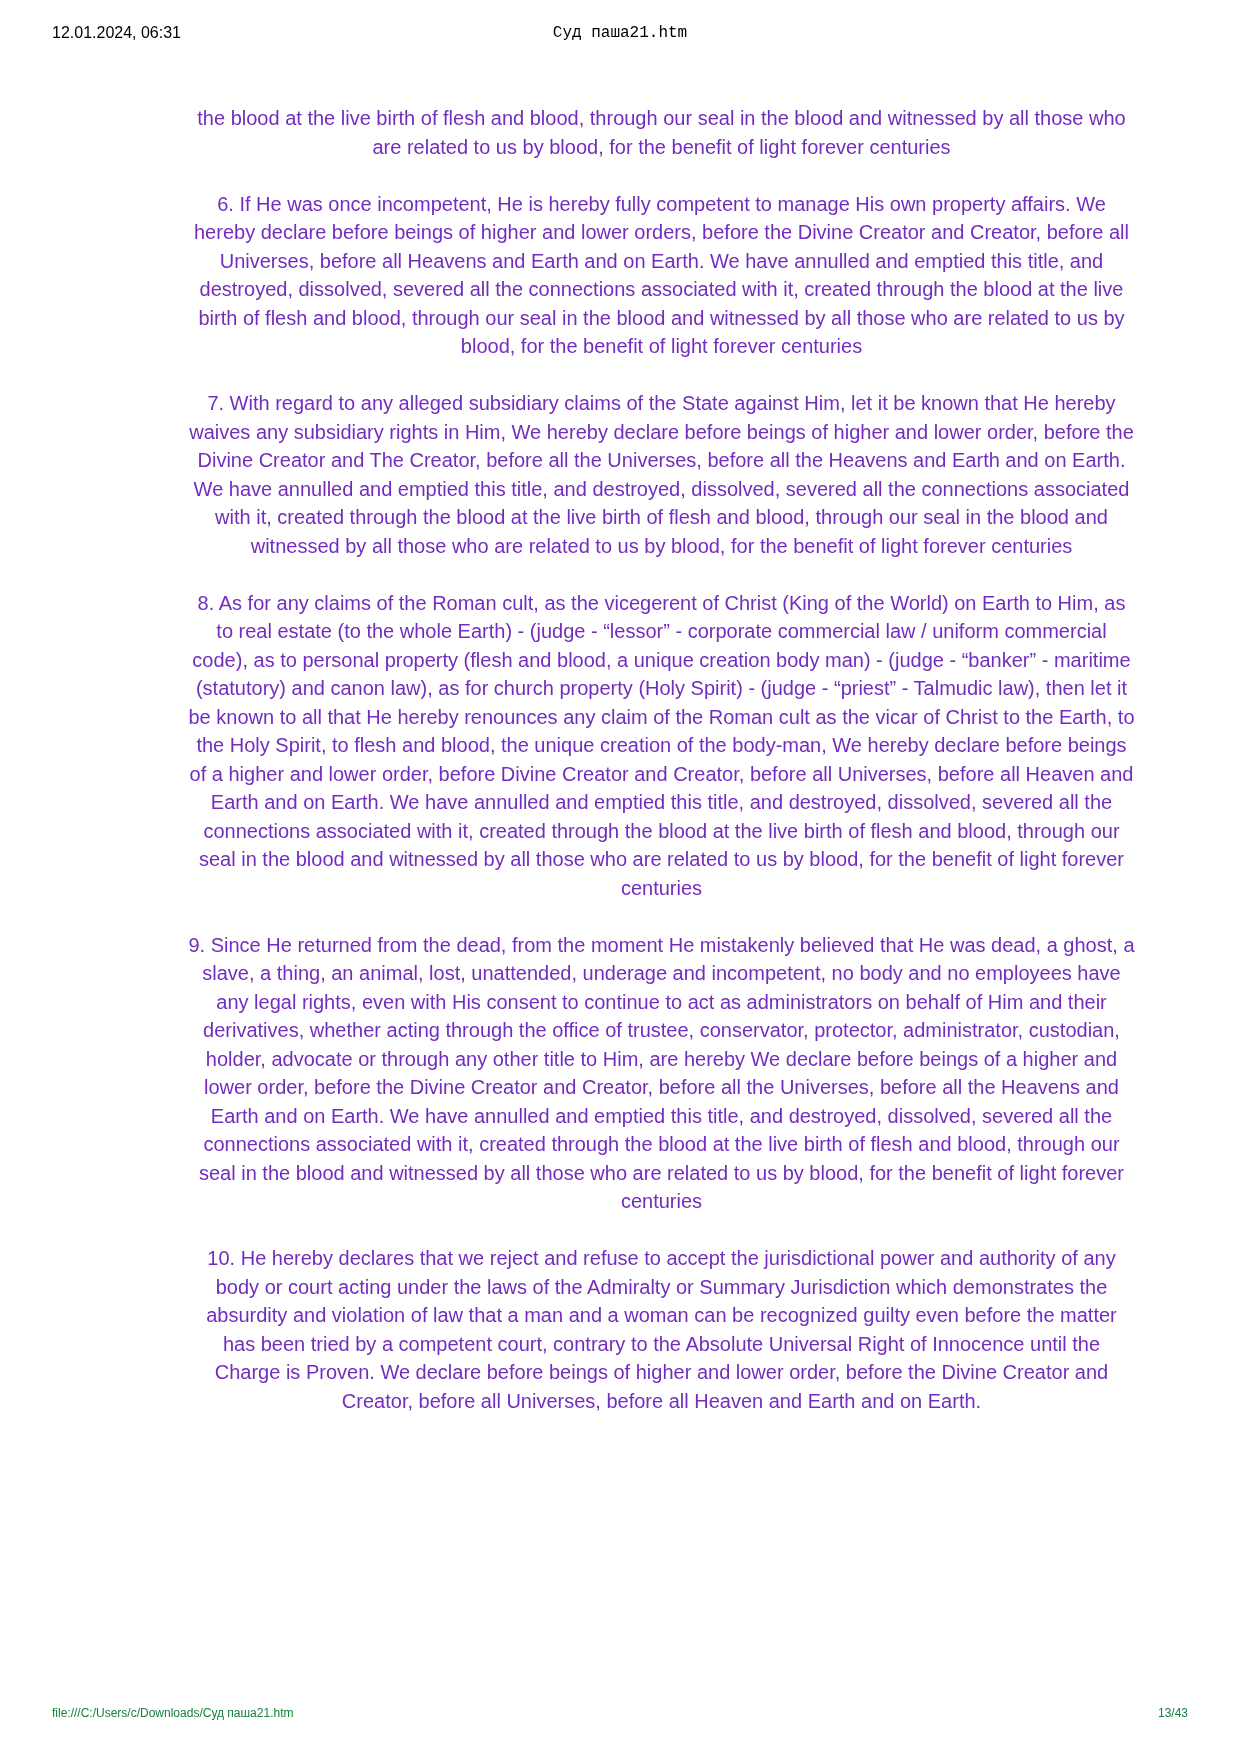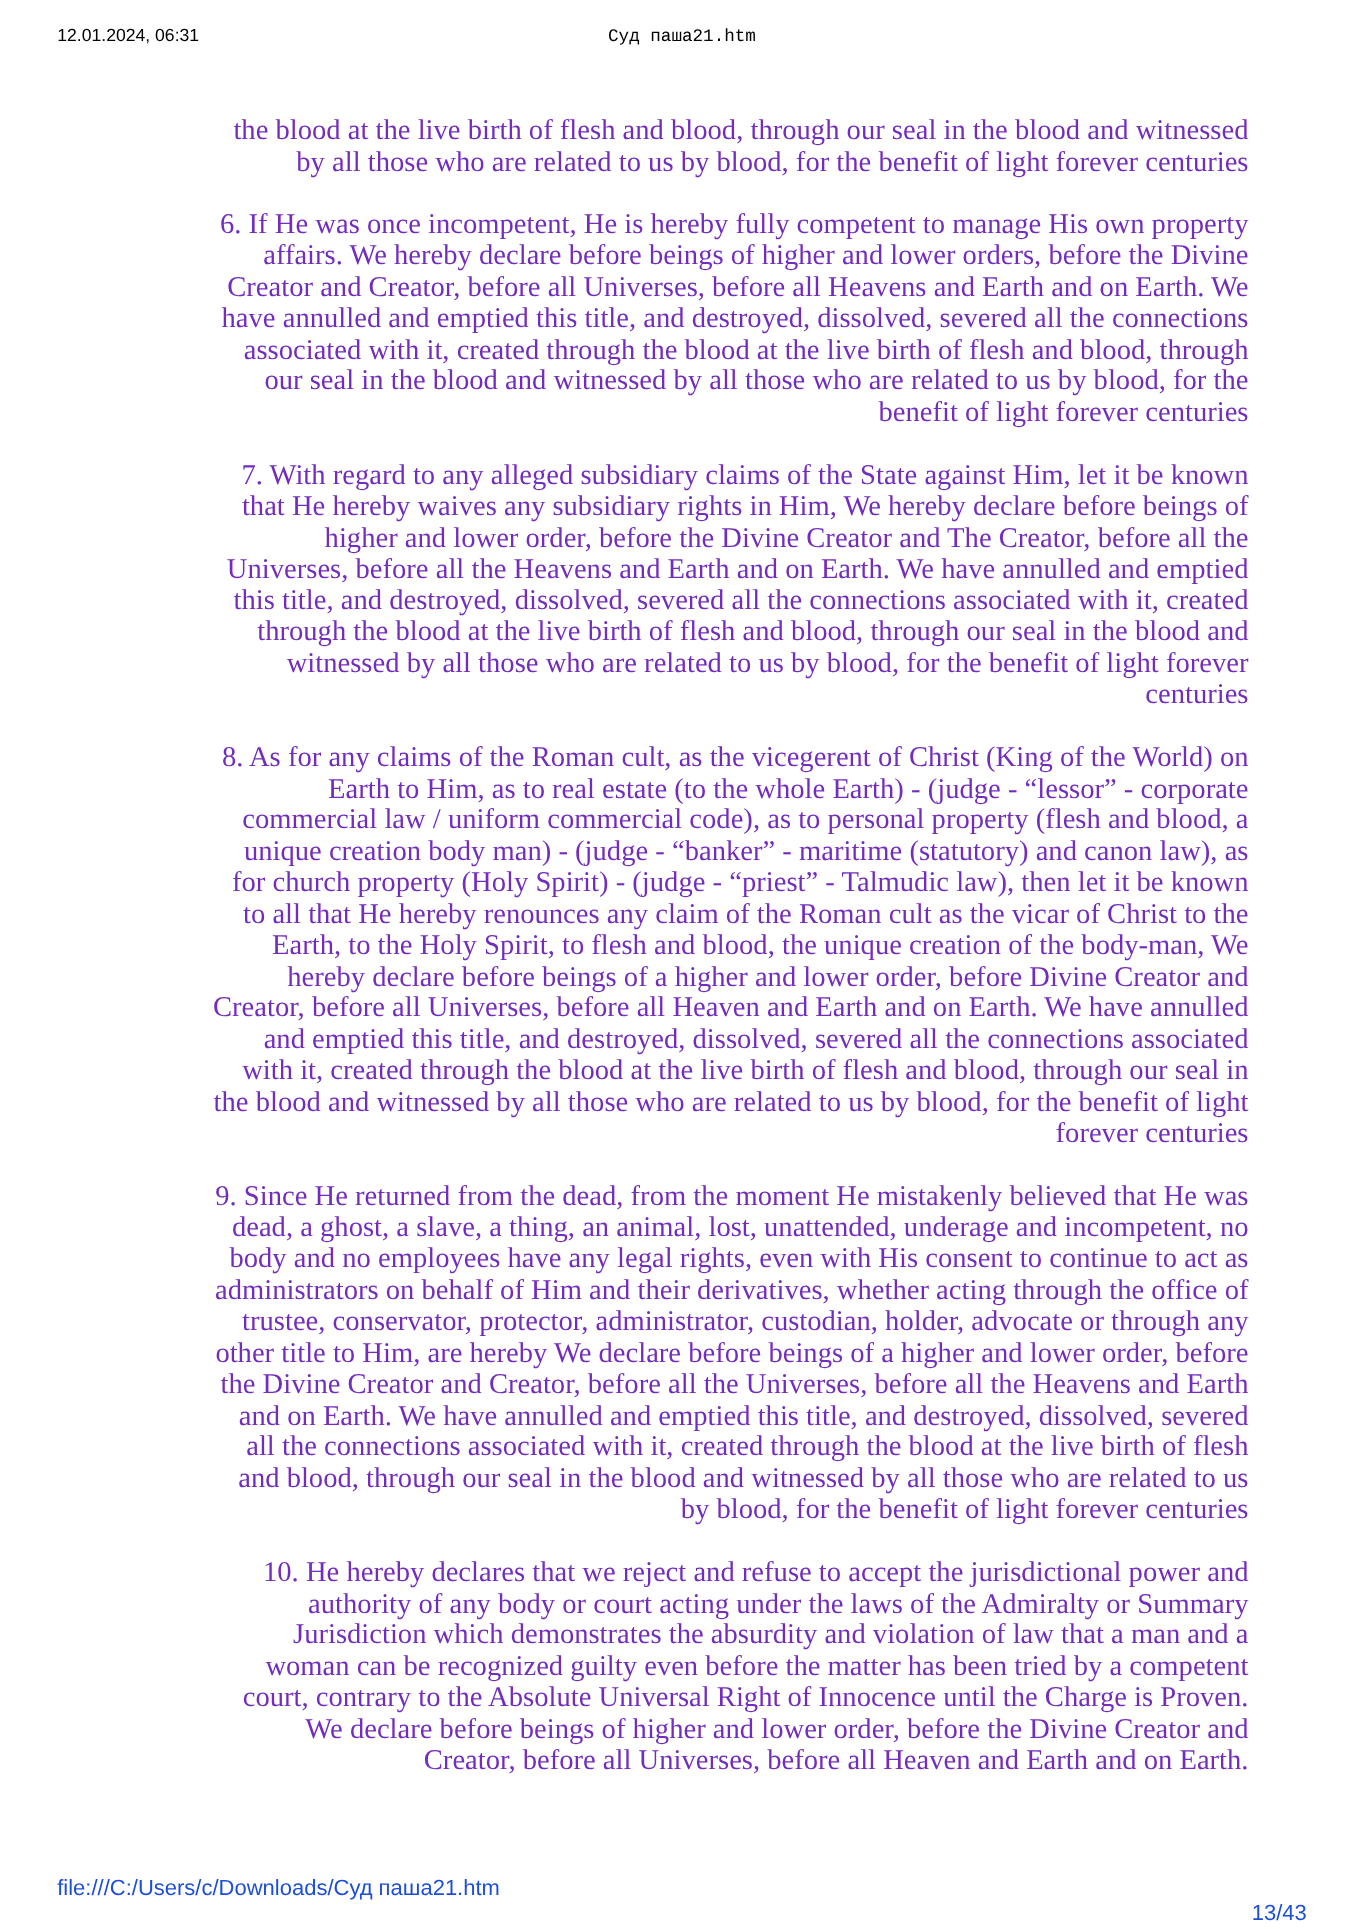--- a/index.html
+++ b/index.html
@@ -39,56 +39,55 @@
     white-space: nowrap;
     font-family: Liberation Mono, monospace;
   }
 
   
   .content {
     position: absolute;
     top: 104px;
     left: 188px;
     width: 947px;
-    font-family: Liberation Serif, serif;
-    font-size: 26px;
+    font-family: Liberation Sans, sans-serif;
+    font-size: 20px;
     line-height: 28.5px;
     color: var(--text-color);
-    text-align: right;
+    text-align: center;
   }
   .content p {
     margin: 28.5px 0;
   }
   .content p:first-child {
     margin-top: 0;
   }
 
   
   .print-footer {
     position: absolute;
     bottom: 28px;
     left: 52px;
     right: 52px;
     height: 20px;
     font-family: "Liberation Sans", sans-serif;
-    font-size: 20px;
-    color: #1d4ed8;
+    font-size: 12px;
+    color: #15803d;
   }
   .print-footer .file-url {
     position: absolute;
     left: 0;
     top: 0;
     white-space: nowrap;
   }
   .print-footer .page-number {
     position: absolute;
     right: 0;
     top: 0;
     white-space: nowrap;
-    margin-top: 22px;
   }
 </style>
 </head>
 <body>
 
 <header class="print-header">
   <span class="datetime">12.01.2024, 06:31</span>
   <span class="doc-title">Суд паша21.htm</span>
 </header>
 

